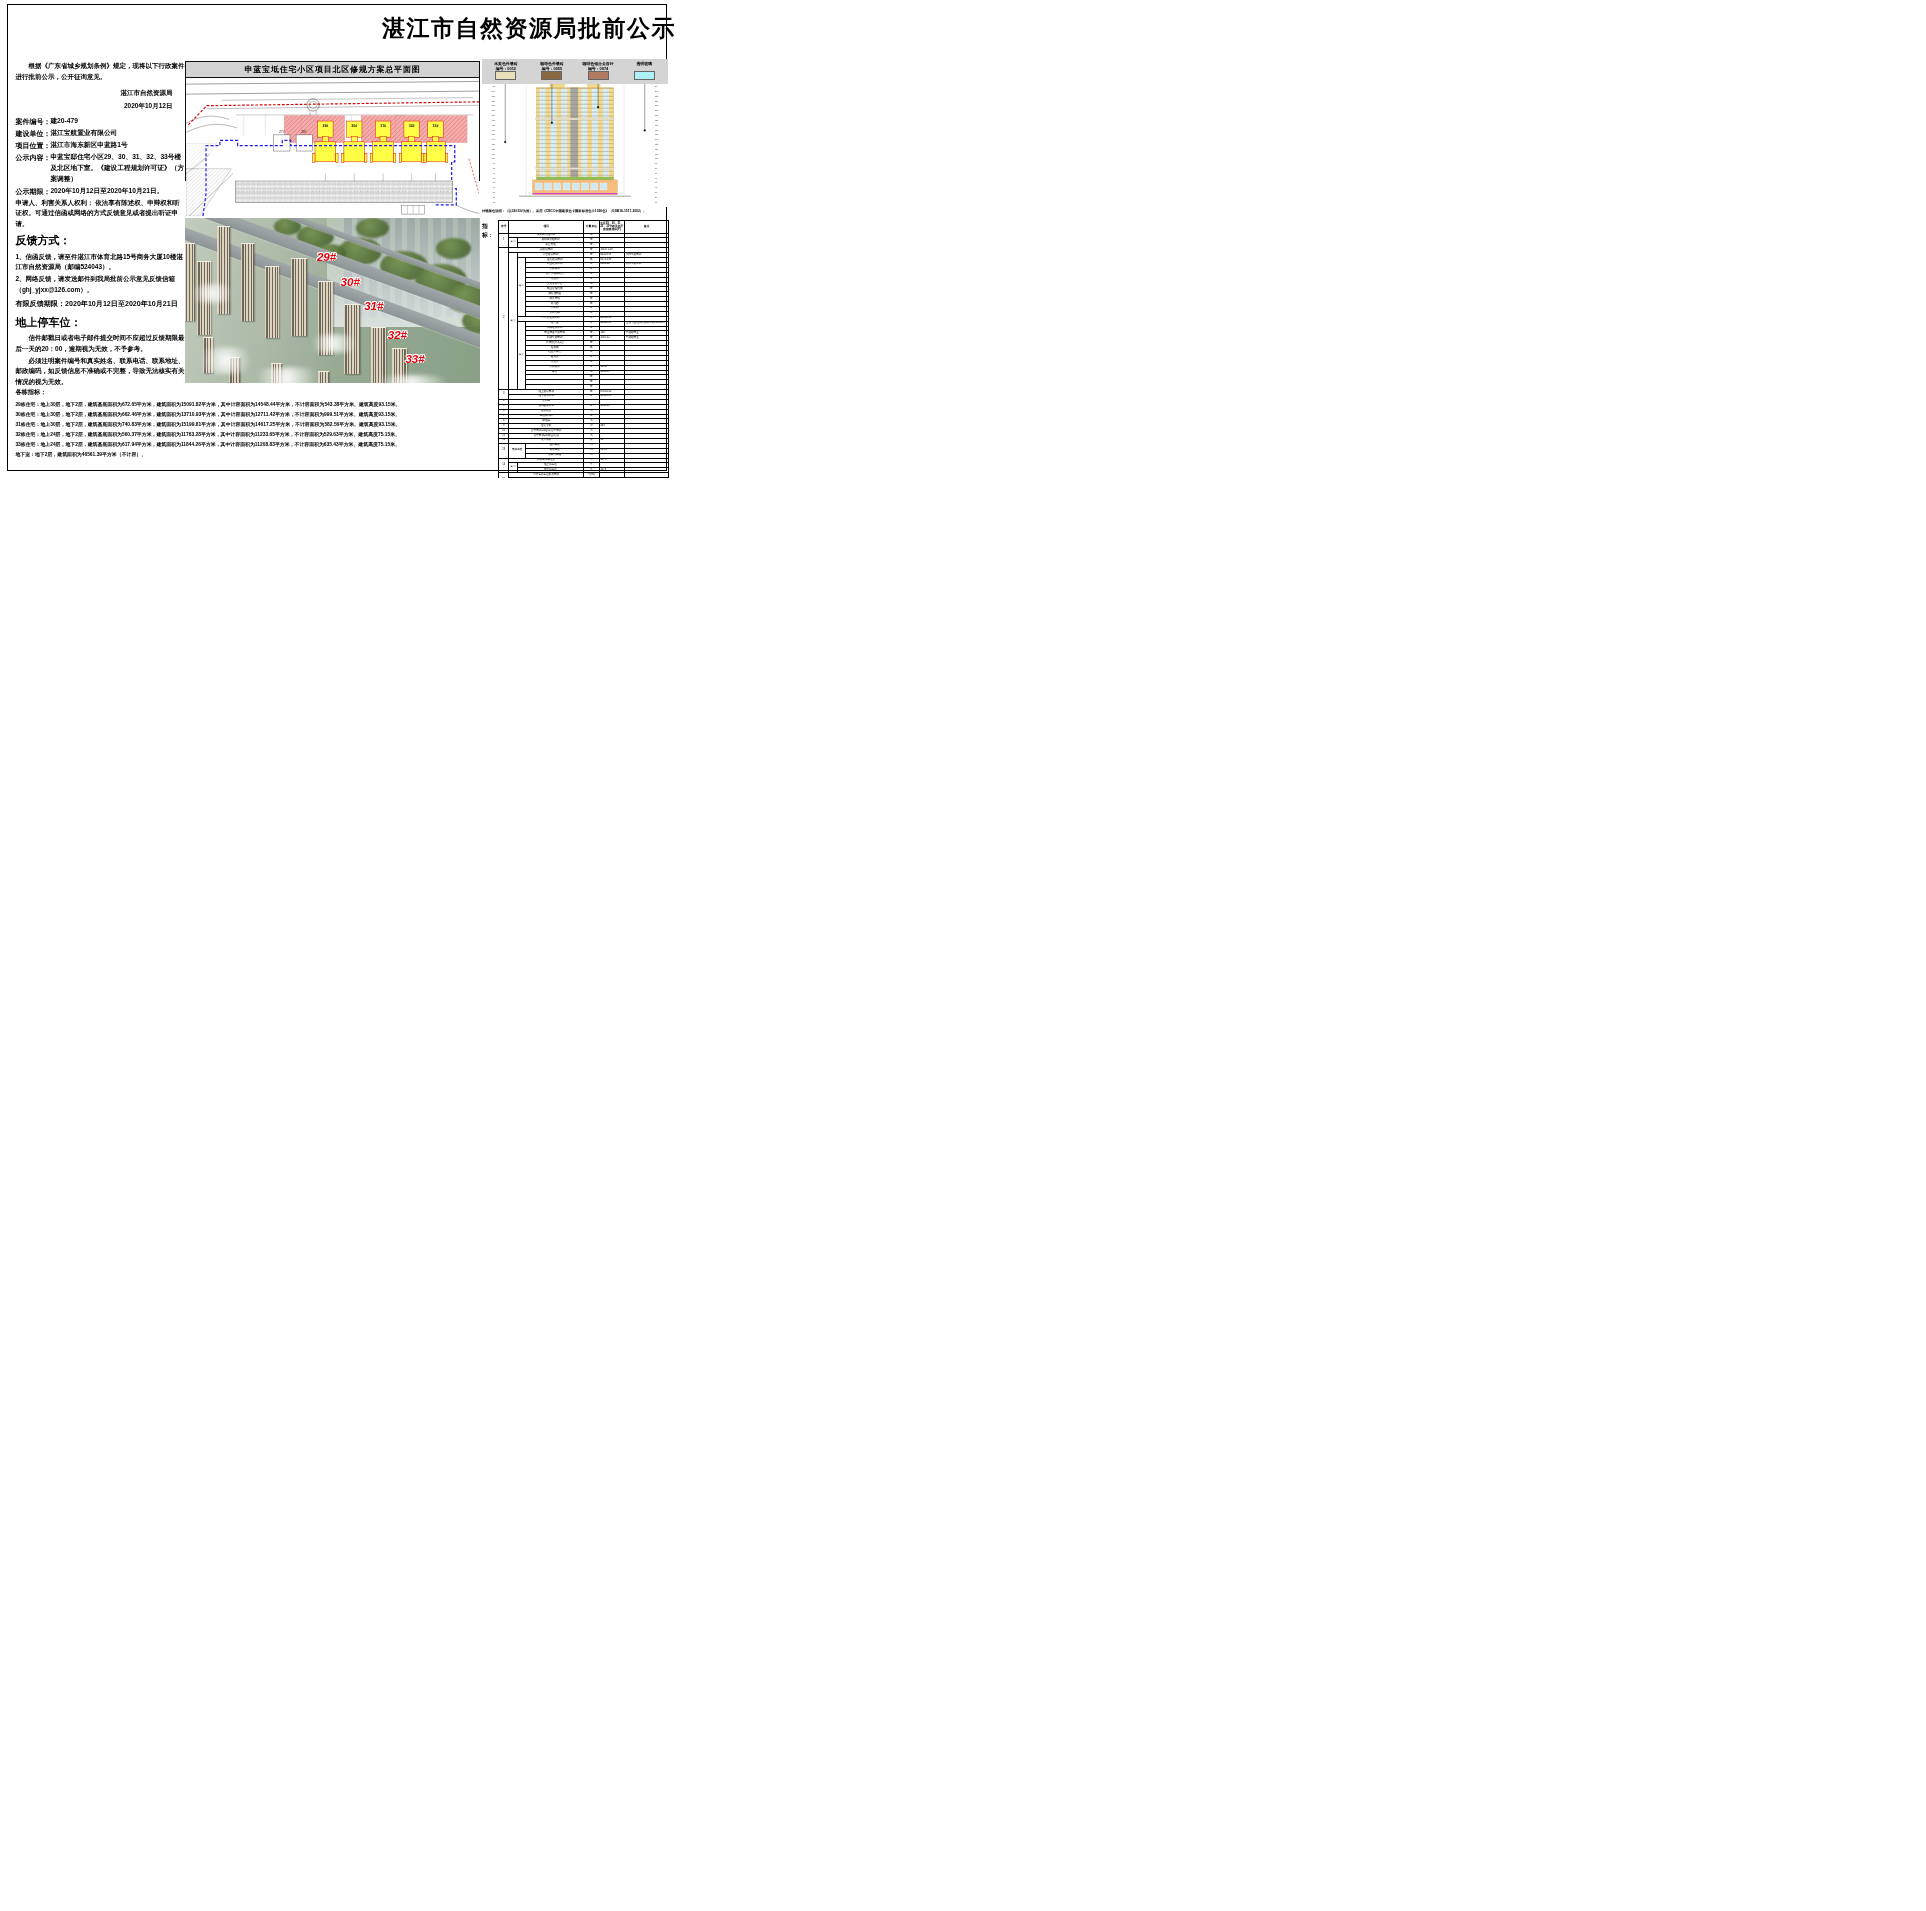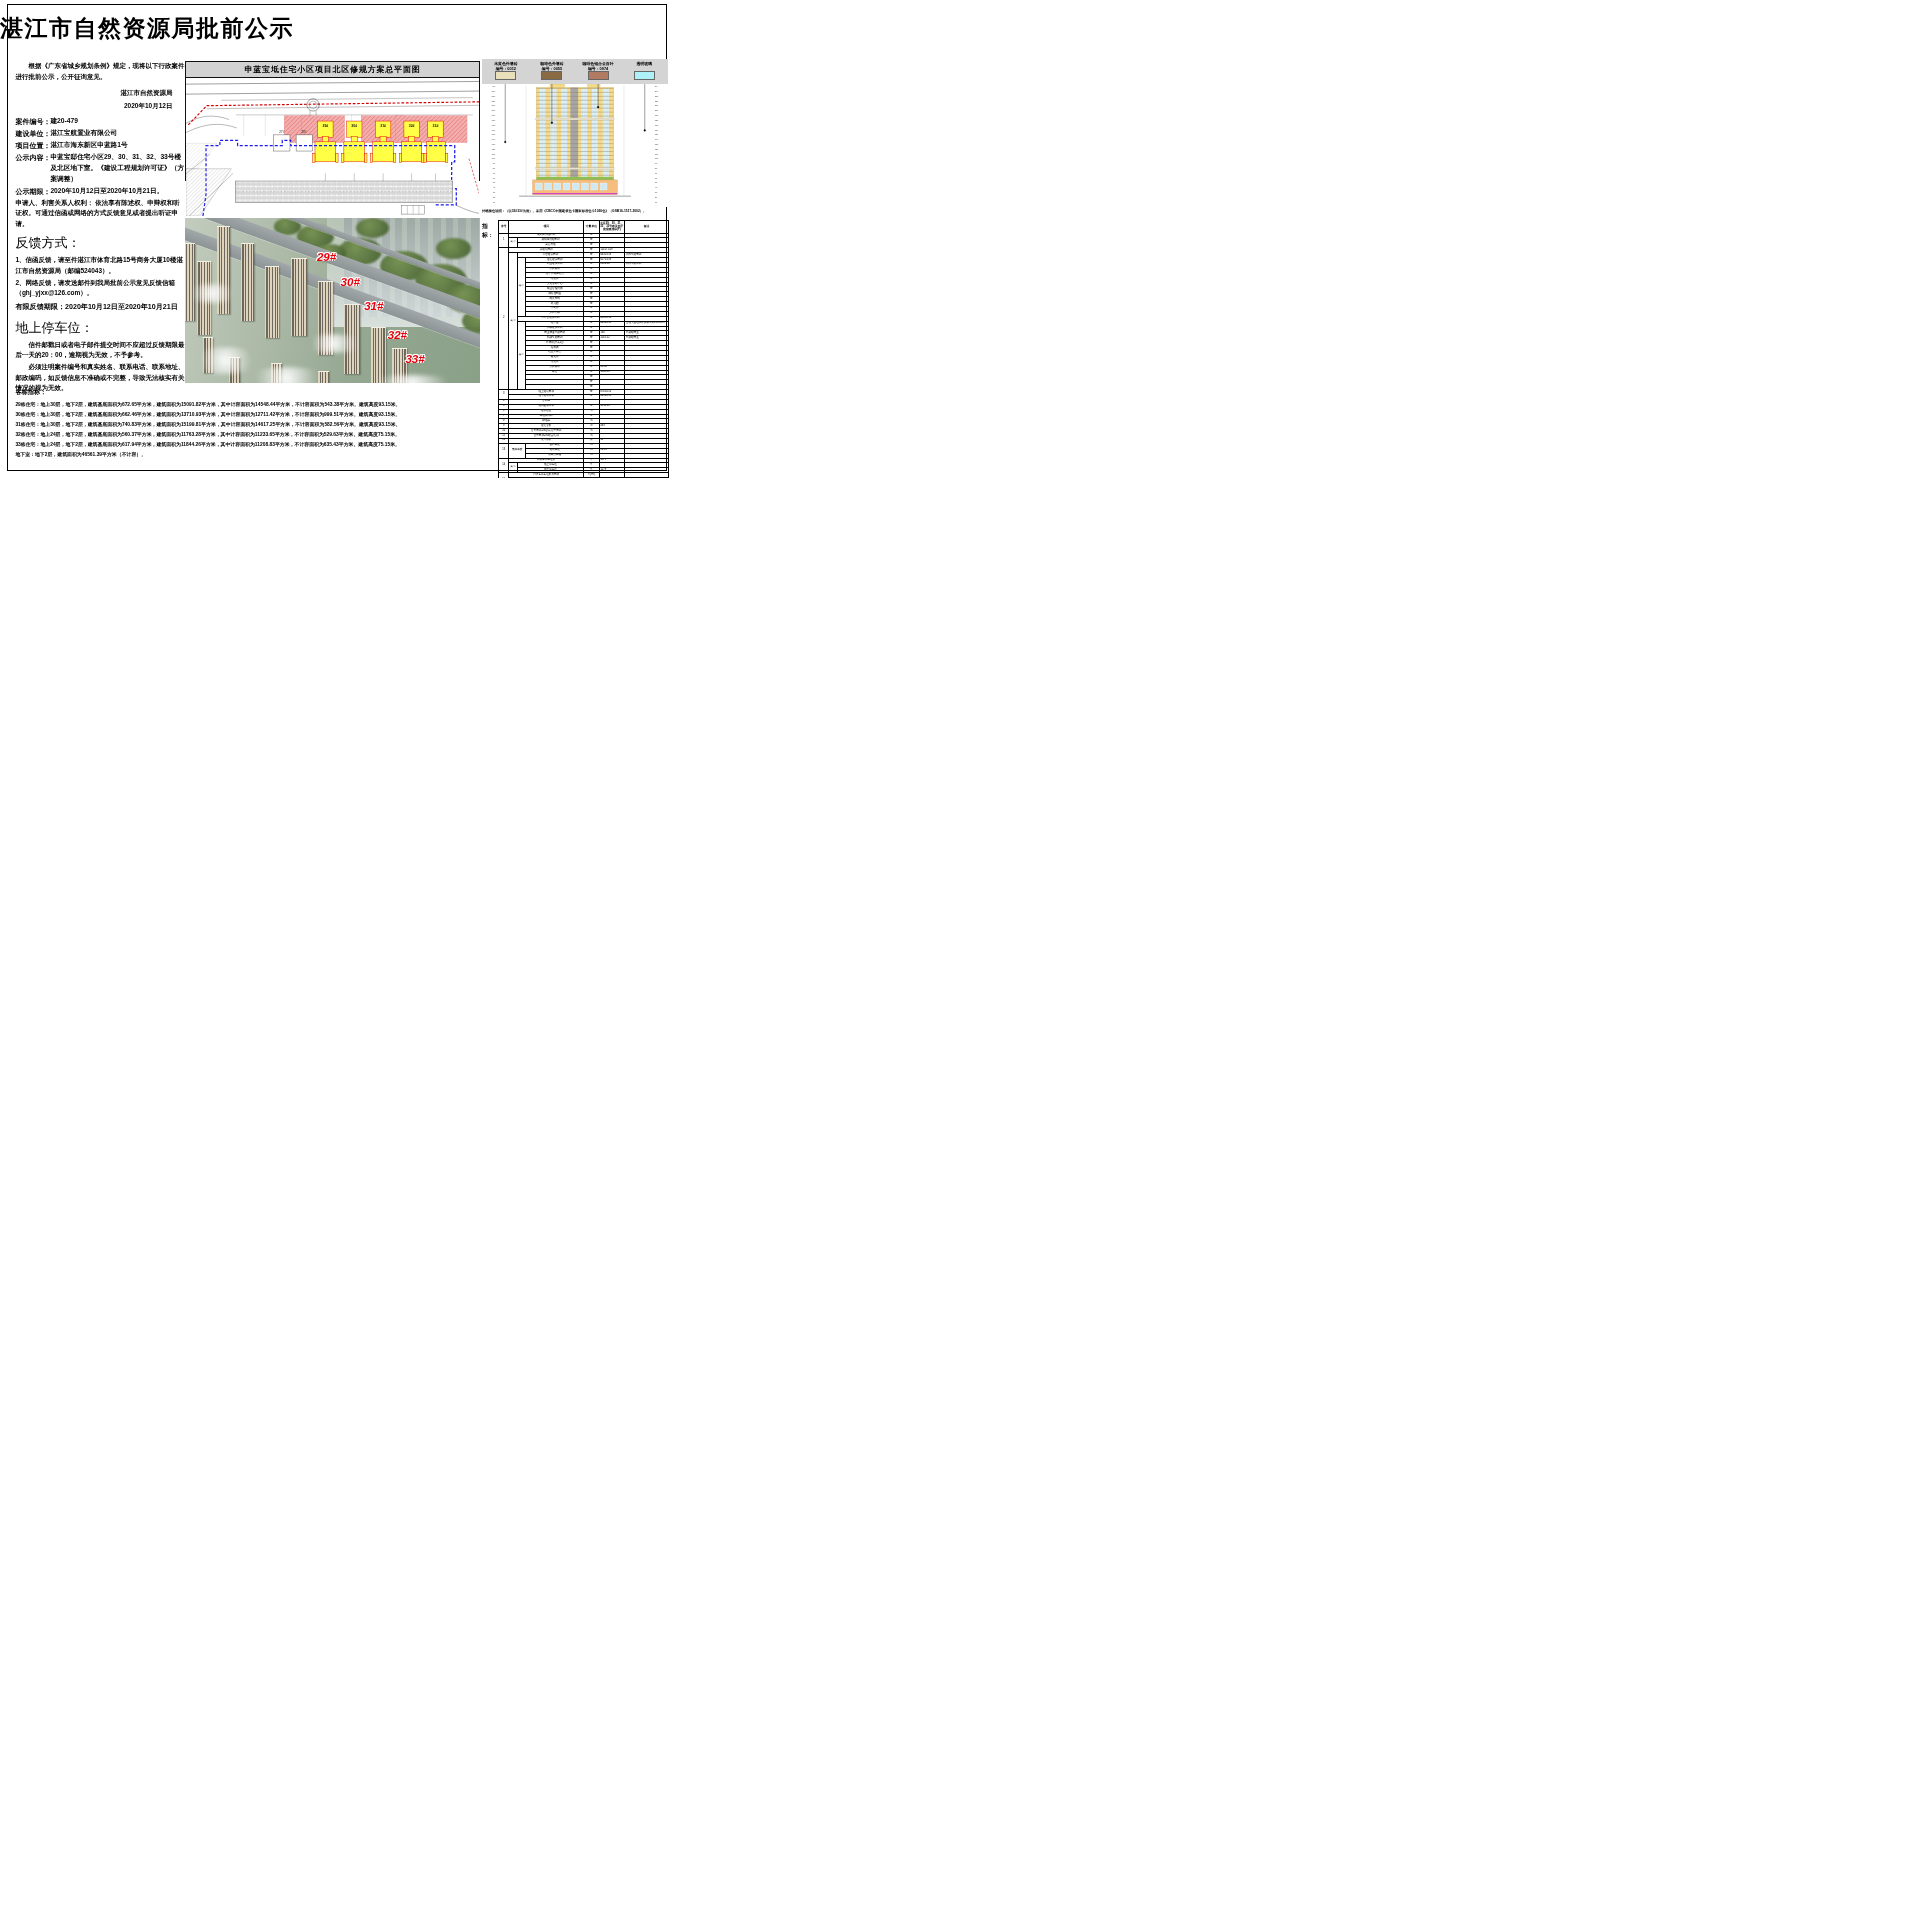--- a/index.html
+++ b/index.html
@@ -1,30 +1,30 @@
 <!DOCTYPE html>
 <html style="font-size:6.2px"><head>
 <meta charset="utf-8">
 <style>
   html,body{margin:0;padding:0;background:#ffffff;}
   body{width:676px;height:478px;position:relative;font-family:"Liberation Sans","DejaVu Sans",sans-serif;color:#000;overflow:hidden;}
   .page-border{position:absolute;left:7px;top:4.2px;width:660px;height:467px;border:1.2px solid #000;box-sizing:border-box;}
-  .main-title{position:absolute;left:0;top:13px;width:100%;text-align:left;font-size:23px;font-weight:900;letter-spacing:1.5px;}
+  .main-title{position:absolute;left:0;top:13px;width:100%;text-align:right;font-size:23px;font-weight:900;letter-spacing:1.5px;}
 
   
   .notice{position:absolute;left:15.4px;top:61px;width:170px;font-size:6.5px;font-weight:700;line-height:1.62;}
   .notice p{margin:0 0 1.5px 0;}
   .notice .indent{text-indent:2em;}
   .signoff{text-align:right;padding-right:13px;margin:5.4px 0 3.9px 0;}
   .signoff div{line-height:1.9;}
   .field{display:flex;margin:0.8px 0;}
   .field .flabel{font-weight:900;white-space:nowrap;font-size:7px;}
   .field .fvalue{flex:1;font-size:6.7px;}
   .rights{margin-top:2.3px;}
-  .sec-head{font-size:13px;font-weight:400;margin:3.1px 0 1.5px 0;}
+  .sec-head{font-size:11px;font-weight:700;margin:3.1px 0 1.5px 0;}
   .fb-item{margin:2.3px 0 2.3px 5.4px;}
   .deadline{font-size:7.1px;font-weight:900;margin-top:3.9px;}
   .note-p{text-indent:2em;margin:1.5px 0;}
 
   
   .plan-panel{position:absolute;left:185px;top:61px;width:295px;height:120px;border:1px solid #111;box-sizing:border-box;background:#fff;}
   .plan-title{height:14.6px;background:#d2d2d2;border-bottom:1px solid #111;display:flex;align-items:center;justify-content:center;font-size:8px;font-weight:900;letter-spacing:0.8px;}
   .plan-svg{display:block;width:100%;height:138px;}
 
   

